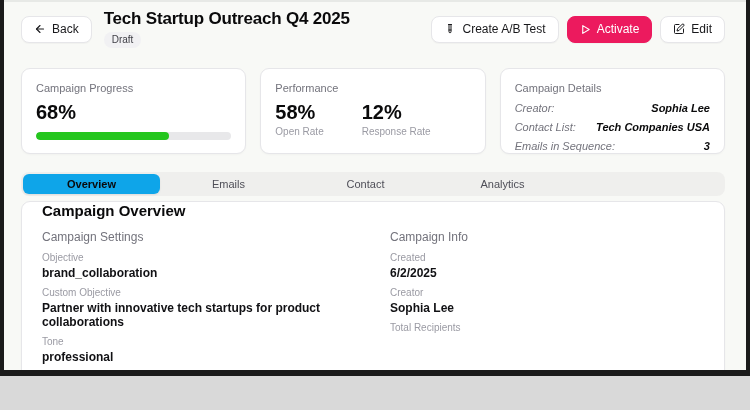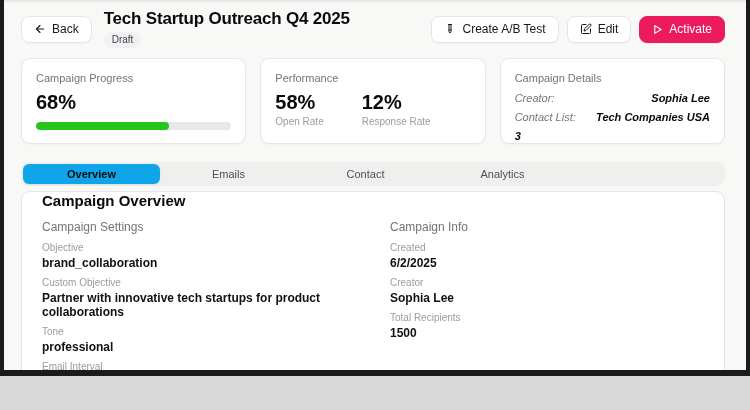--- a/index.html
+++ b/index.html
@@ -28,21 +28,21 @@
   .btn svg{flex:0 0 auto;}
   .btn-primary{background:var(--accent);border-color:var(--accent);color:#fff;}
   .title-block{display:flex;flex-direction:column;gap:4px;}
   .page-title{font-size:17px;font-weight:700;color:var(--text);letter-spacing:-.2px;line-height:18px;margin:0;}
   .badge{align-self:flex-start;background:#f1f1f3;color:#3f3f46;font-size:10px;font-weight:500;
          border-radius:999px;padding:2px 8px;line-height:12px;}
   .actions{display:flex;gap:8px;}
 
   
   .card{background:#fff;border:1px solid var(--border);border-radius:9px;box-shadow:0 1px 2px rgba(0,0,0,.03);}
-  .stats-row{display:grid;grid-template-columns:repeat(3,1fr);gap:14px;margin-top:10px;}
+  .stats-row{display:grid;grid-template-columns:repeat(3,1fr);gap:14px;margin-top:20px;}
   .stat-card{padding:13px 14px;height:86px;}
   .card-label{font-size:11px;color:var(--muted);line-height:13px;}
   .big-value{font-size:20px;font-weight:700;color:var(--text);line-height:22px;margin-top:6px;}
   .progress-track{margin-top:9px;height:8px;border-radius:99px;background:#e8e8ea;overflow:hidden;}
   .progress-fill{height:100%;border-radius:99px;background:var(--green);}
   .metrics{display:flex;gap:38px;margin-top:6px;}
   .metric-value{font-size:20px;font-weight:700;color:var(--text);line-height:22px;}
   .metric-label{font-size:10px;color:var(--muted2);margin-top:3px;line-height:11px;}
   .kv-rows{display:flex;flex-direction:column;gap:6px;margin-top:7px;font-style:italic;}
   .kv{display:flex;justify-content:space-between;font-size:11px;line-height:13px;}
@@ -95,36 +95,36 @@
         <button class="btn">
           <span style="display:inline-flex;">
             <svg width="12" height="12" viewBox="0 0 24 24" fill="none" stroke="currentColor" stroke-width="2" stroke-linecap="round" stroke-linejoin="round">
                 <path d="M9 3h6"></path>
                 <path d="M10 3v14.5a2 2 0 0 0 4 0V3"></path>
                 <path d="M10 14h4"></path>
               </svg>
           </span>
           <span>Create A/B Test</span>
         </button>
+        <button class="btn btn-primary">
+          <span style="display:inline-flex;">
+            <svg width="11" height="11" viewBox="0 0 24 24" fill="none" stroke="currentColor" stroke-width="2.4" stroke-linejoin="round">
+                <polygon points="6 3.5 20 12 6 20.5"></polygon>
+              </svg>
+          </span>
+          <span>Activate</span>
+        </button>
         <button class="btn">
           <span style="display:inline-flex;">
             <svg width="12" height="12" viewBox="0 0 24 24" fill="none" stroke="currentColor" stroke-width="2" stroke-linecap="round" stroke-linejoin="round">
                 <path d="M12 3H5a2 2 0 0 0-2 2v14a2 2 0 0 0 2 2h14a2 2 0 0 0 2-2v-7"></path>
                 <path d="M18.4 2.6a2.12 2.12 0 1 1 3 3L12 15l-4 1 1-4Z"></path>
               </svg>
           </span>
           <span>Edit</span>
-        </button>
-        <button class="btn btn-primary">
-          <span style="display:inline-flex;">
-            <svg width="11" height="11" viewBox="0 0 24 24" fill="none" stroke="currentColor" stroke-width="2.4" stroke-linejoin="round">
-                <polygon points="6 3.5 20 12 6 20.5"></polygon>
-              </svg>
-          </span>
-          <span>Activate</span>
         </button>
       </div>
     </div>
 
     <div class="stats-row">
 
       <div class="card stat-card">
         <div class="card-label">Campaign Progress</div>
         <div class="big-value">68%</div>
         <div class="progress-track">
@@ -151,20 +151,21 @@
         <div class="kv-rows">
           <div class="kv">
             <span class="kv-label">Creator:</span>
             <span class="kv-value">Sophia Lee</span>
           </div>
           <div class="kv">
             <span class="kv-label">Contact List:</span>
             <span class="kv-value">Tech Companies USA</span>
           </div>
           <div class="kv">
+            <span class="kv-label">Emails in Sequence:</span>
             <span class="kv-value">3</span>
           </div>
         </div>
       </div>
     </div>
 
     <div class="tabs">
       <div class="tab active">Overview</div>
       <div class="tab">Emails</div>
       <div class="tab">Contact</div>
@@ -200,21 +201,20 @@
           <div class="field">
             <div class="field-label">Created</div>
             <div class="field-value">6/2/2025</div>
           </div>
           <div class="field">
             <div class="field-label">Creator</div>
             <div class="field-value">Sophia Lee</div>
           </div>
           <div class="field">
             <div class="field-label">Total Recipients</div>
-            <div class="field-value">1500</div>
           </div>
         </div>
 
       </div>
     </div>
 
   </div>
 </div>
 
 </body></html>

